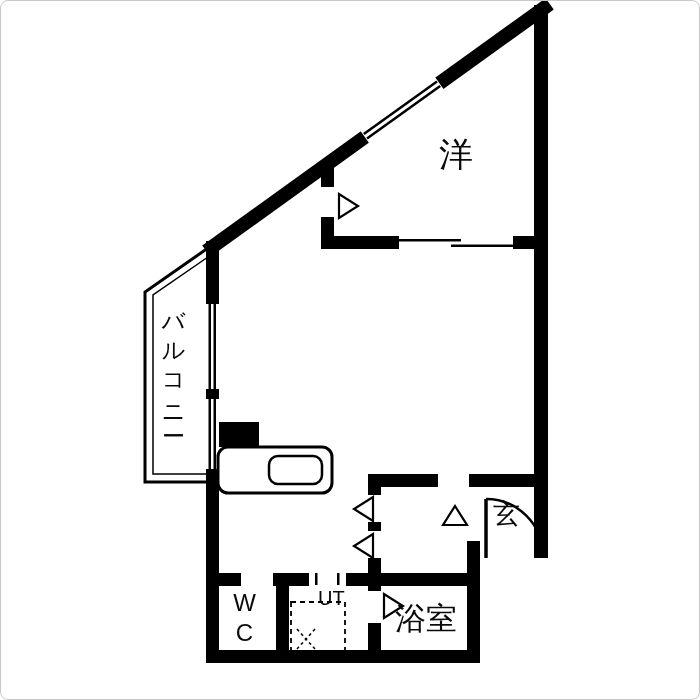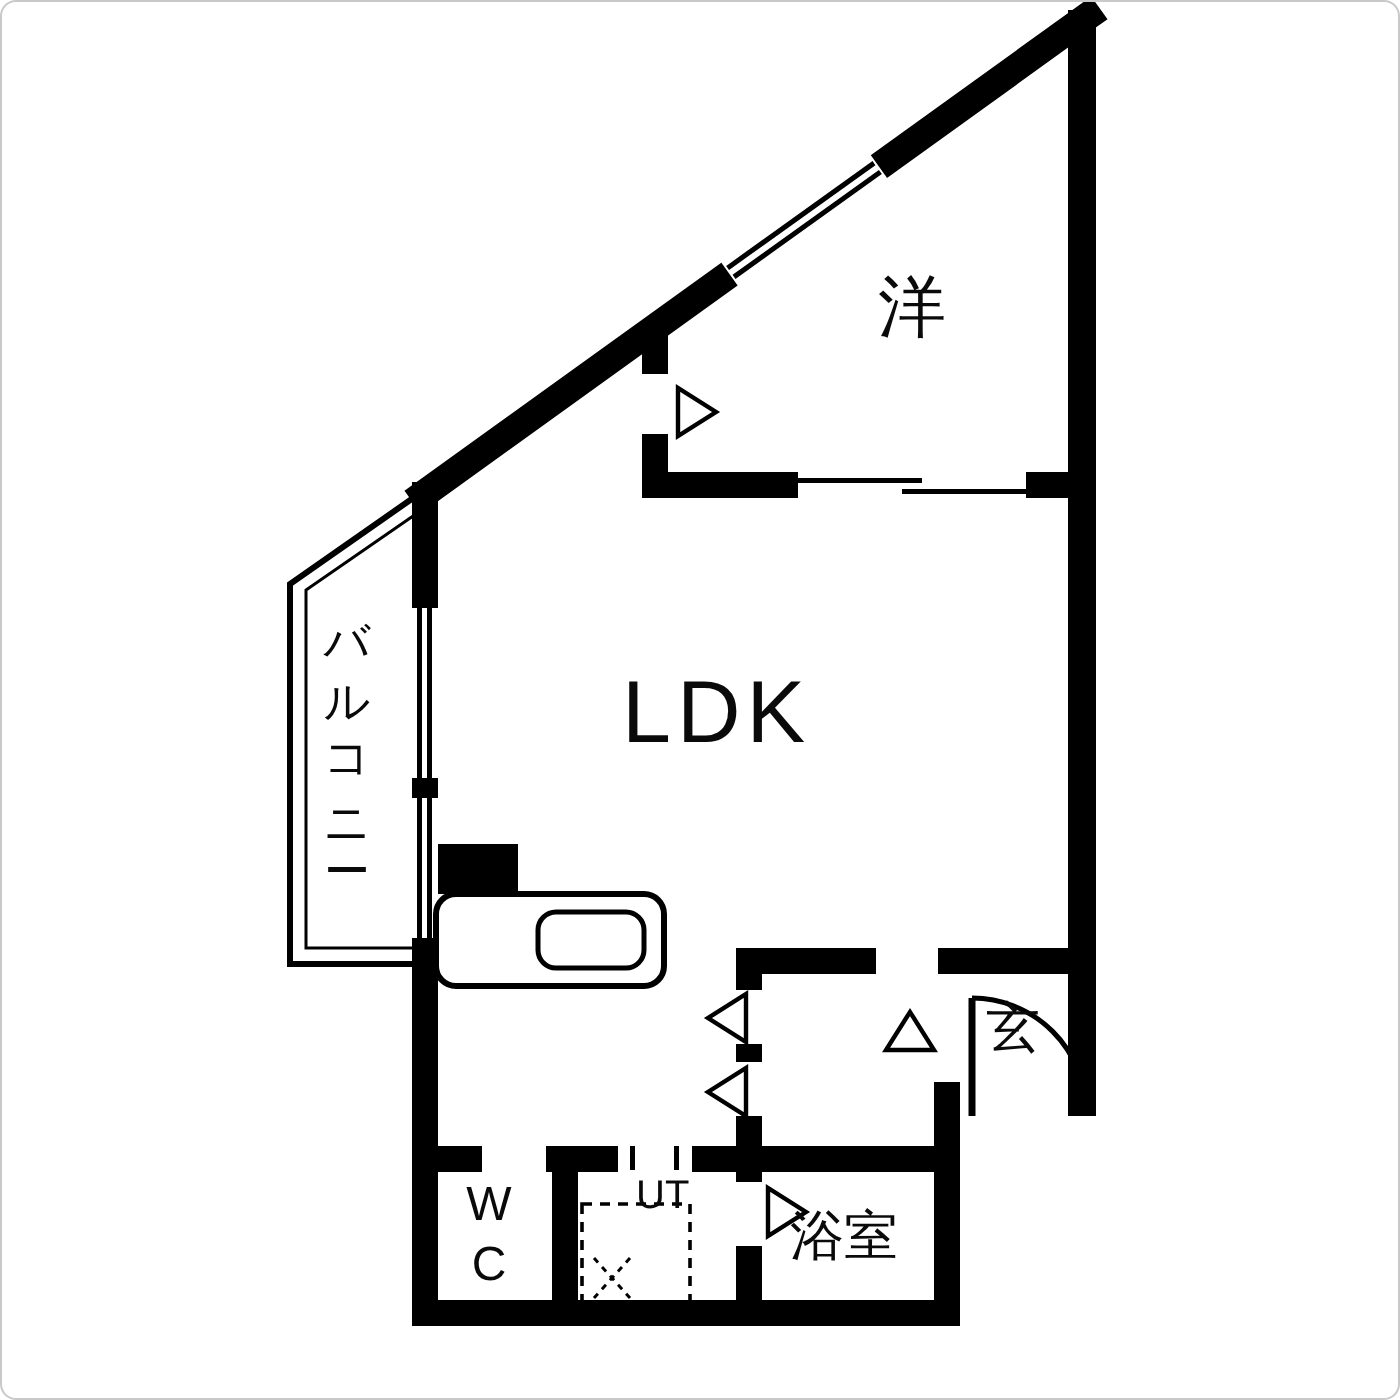--- a/index.html
+++ b/index.html
@@ -16,21 +16,21 @@
   .outline{fill:var(--background,#ffffff);stroke:var(--wall,#000000);}
   .tri{fill:var(--background,#ffffff);stroke:var(--wall,#000000);stroke-width:2.2;}
   .label{position:absolute;color:#0a0a0a;line-height:1;white-space:nowrap;}
   .v{writing-mode:vertical-rl;text-orientation:upright;}
   .lbl-western{left:438px;top:136px;font-size:34px;}
   .lbl-ldk{left:310px;top:334px;font-size:44px;letter-spacing:3px;}
   .lbl-balcony{left:161px;top:294px;font-size:23px;letter-spacing:6px;}
   .lbl-entrance{left:492px;top:500px;font-size:27px;}
   .lbl-wc{left:231px;top:588px;font-size:24px;letter-spacing:3px;}
   .lbl-ut{left:317px;top:587px;font-size:20px;}
-  .lbl-bath{left:394px;top:604px;font-size:27px;}
+  .lbl-bath{left:394px;top:604px;font-size:31px;font-family:Liberation Mono, monospace;}
 </style>
 </head>
 <body>
 
 <div class="stage">
   <svg width="700" height="700" viewBox="0 0 700 700">
 
     <g>
       <polygon class="outline" stroke-width="3" points="207,247 144,291 144,481 207,481"></polygon>
       <path d="M 207 256 L 152 294 L 152 473 L 207 473" fill="none" stroke="var(--wall,#000)" stroke-width="1.5"></path>
@@ -98,19 +98,18 @@
       <polygon class="tri" points="383,593 383,617 402,605"></polygon>
     </g>
 
     <g>
       <rect x="290" y="601" width="54" height="52" fill="none" stroke="var(--wall,#000)" stroke-width="1.8" stroke-dasharray="5 4"></rect>
       <path d="M 296 628 L 314 648 M 314 628 L 296 648" fill="none" stroke="var(--wall,#000)" stroke-width="1.5" stroke-dasharray="3 3"></path>
     </g>
   </svg>
 
   <div class="label lbl-western">洋</div>
-  <div class="label lbl-ldk">LDK</div>
   <div class="label lbl-balcony v">バルコニー</div>
   <div class="label lbl-entrance">玄</div>
   <div class="label lbl-wc v">WC</div>
   <div class="label lbl-ut">UT</div>
   <div class="label lbl-bath">浴室</div>
 </div>
 
 </body></html>

